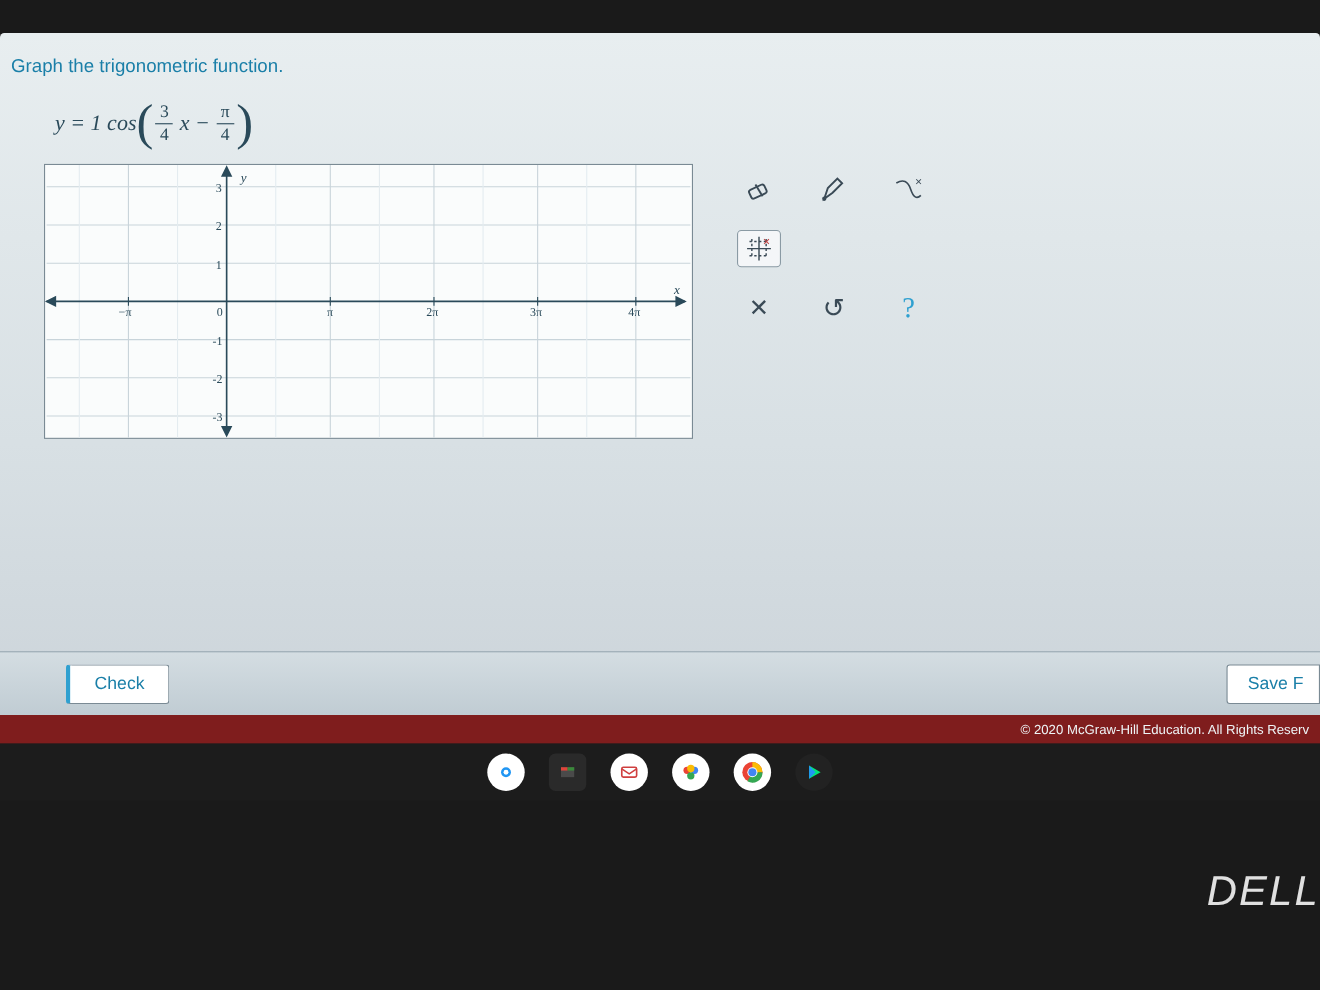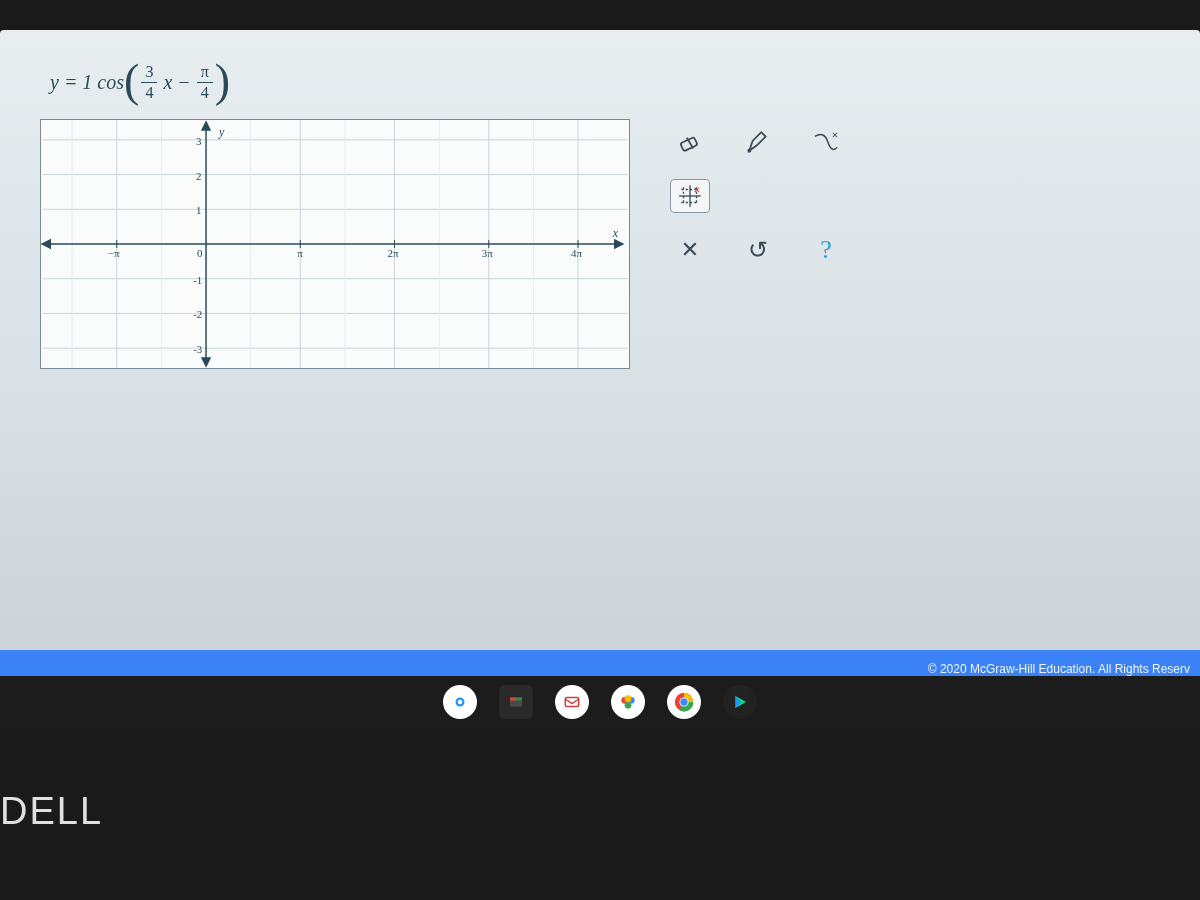--- a/index.html
+++ b/index.html
@@ -128,25 +128,25 @@
     color: #1a7fa8;
     cursor: pointer;
     margin-right: 0;
   }
   .copyright-bar {
     position: absolute;
     top: 650px;
     left: 0;
     right: 0;
     height: 26px;
-    background: #3b82f6;
+    background: #7f1d1d;
     color: #eef4f6;
     font-size: 12px;
     display: flex;
-    align-items: flex-end;
+    align-items: center;
     justify-content: flex-end;
     padding: 0 10px;
   }
   .taskbar {
     position: absolute;
     top: 676px;
     left: 0;
     right: 0;
     height: 52px;
     background: #1c1c1c;
@@ -159,33 +159,35 @@
     width: 34px; height: 34px;
     border-radius: 50%;
     display: flex; align-items: center; justify-content: center;
     font-size: 18px;
   }
   .dell {
     position: absolute;
     top: 790px;
     left: 0;
     right: 0;
-    text-align: left;
+    text-align: right;
     color: #e0e0e0;
     font-family: Arial, sans-serif;
     font-size: 38px;
     font-weight: 400;
     letter-spacing: 2px;
+    font-style: italic;
   }
 </style>
 </head>
 <body>
 
 <div class="screen">
 
+  <div class="prompt">Graph the trigonometric function.</div>
 
   <div class="equation">
     <span style="font-style:italic">y = 1 cos</span>
     <span class="paren">(</span>
     <span class="frac">
       <span class="num">3</span>
       <span class="den">4</span>
     </span>
     <span style="font-style:italic;margin:0 4px">x −</span>
     <span class="frac">
@@ -296,20 +298,24 @@
         </div>
       </div>
       <div class="tool-row">
         <div class="tool" style="font-size:22px;color:#3a4a56">✕</div>
         <div class="tool" style="font-size:24px;color:#3a4a56">↺</div>
         <div class="tool" style="font-size:26px;color:#2fa0d0;font-family:serif">?</div>
       </div>
     </div>
   </div>
 
+  <div class="bottom-bar">
+    <button class="check-btn">Check</button>
+    <button class="save-btn">Save F</button>
+  </div>
 </div>
 
 <div class="copyright-bar">
   <span>© 2020 McGraw-Hill Education. All Rights Reserv</span>
 </div>
 
 <div class="taskbar">
   <div class="task-icon" style="background:#fff">
     <svg width="18" height="18" viewBox="0 0 24 24">
         <circle cx="12" cy="12" r="6" fill="#2196f3"></circle>

